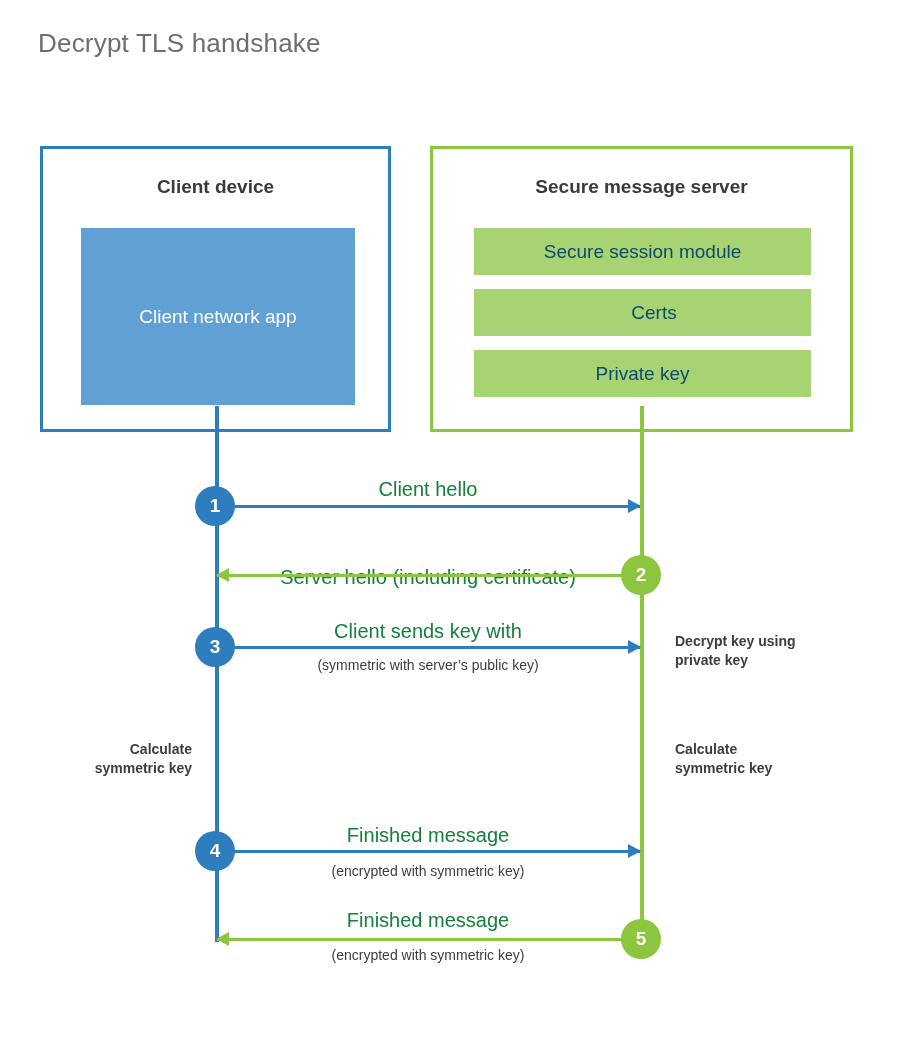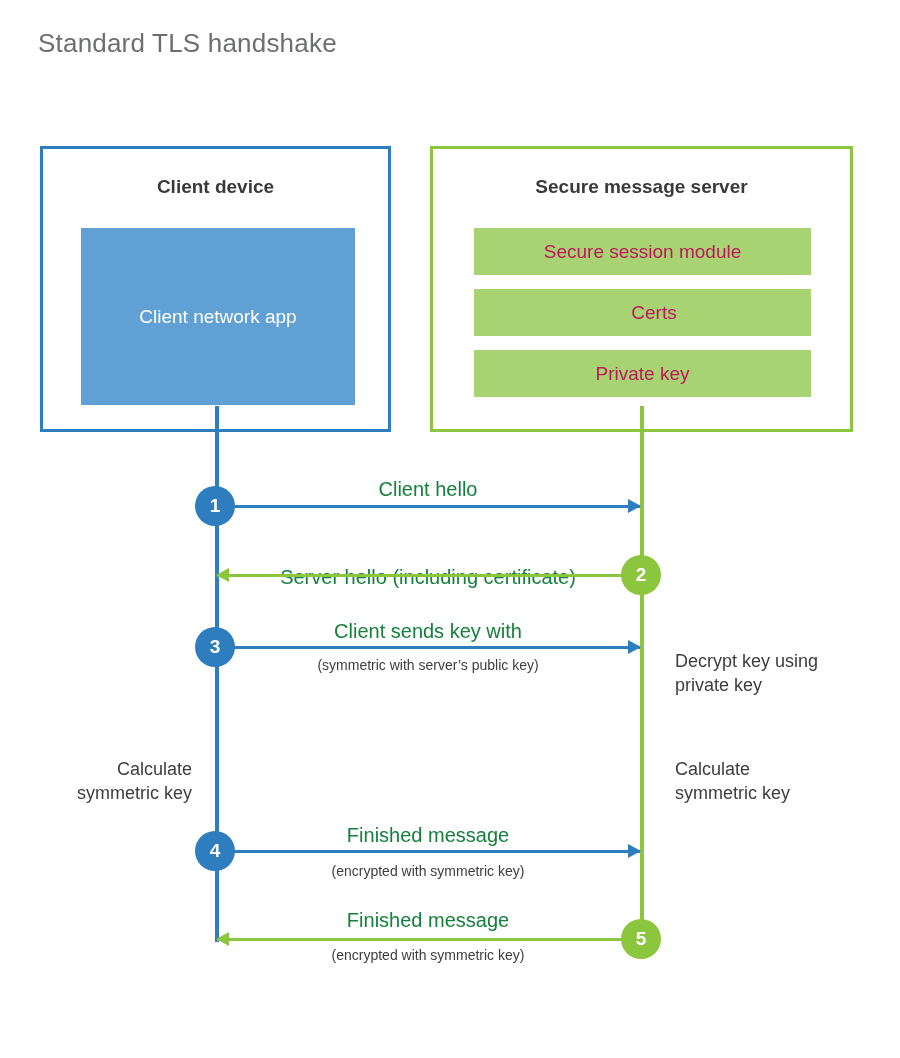--- a/index.html
+++ b/index.html
@@ -77,21 +77,21 @@
     line-height: 1.35;
     padding: 0 20px;
     box-sizing: border-box;
   }
   .server-bar {
     position: absolute;
     left: 41px;
     width: 337px;
     height: 47px;
     background: #A8D373;
-    color: #be185d;
+    color: #0c4a6e;
     font-size: 19px;
     font-weight: 300;
     display: flex;
     align-items: center;
     justify-content: center;
     box-sizing: border-box;
   }
   .server-bar.b0 { top: 79px; }
   .server-bar.b1 { top: 140px; padding-left: 23px; }
   .server-bar.b2 { top: 201px; }
@@ -168,33 +168,32 @@
     position: absolute;
     font-size: 14px;
     font-weight: 400;
     color: #3d3d3d;
     text-align: center;
     white-space: nowrap;
     transform: translateX(-50%);
   }
   .side-note {
     position: absolute;
-    font-size: 18px;
-    font-weight: 400;
+    font-size: 14px;
+    font-weight: 700;
     color: #3d3d3d;
     line-height: 1.35;
-    margin-top: 17px;
   }
   .side-note.right-side { text-align: left; }
   .side-note.left-side  { text-align: right; }
 </style>
 </head>
 <body>
 
-<div class="page-title">Standard TLS handshake</div>
+<div class="page-title">Decrypt TLS handshake</div>
 
 <div class="actor-box client">
   <div class="actor-title">Client device</div>
   <div class="client-app">Client network app</div>
 </div>
 
 <div class="actor-box server">
   <div class="actor-title">Secure message server</div>
   <div class="server-bar b0">Secure session module</div>
   <div class="server-bar b1">Certs</div>

